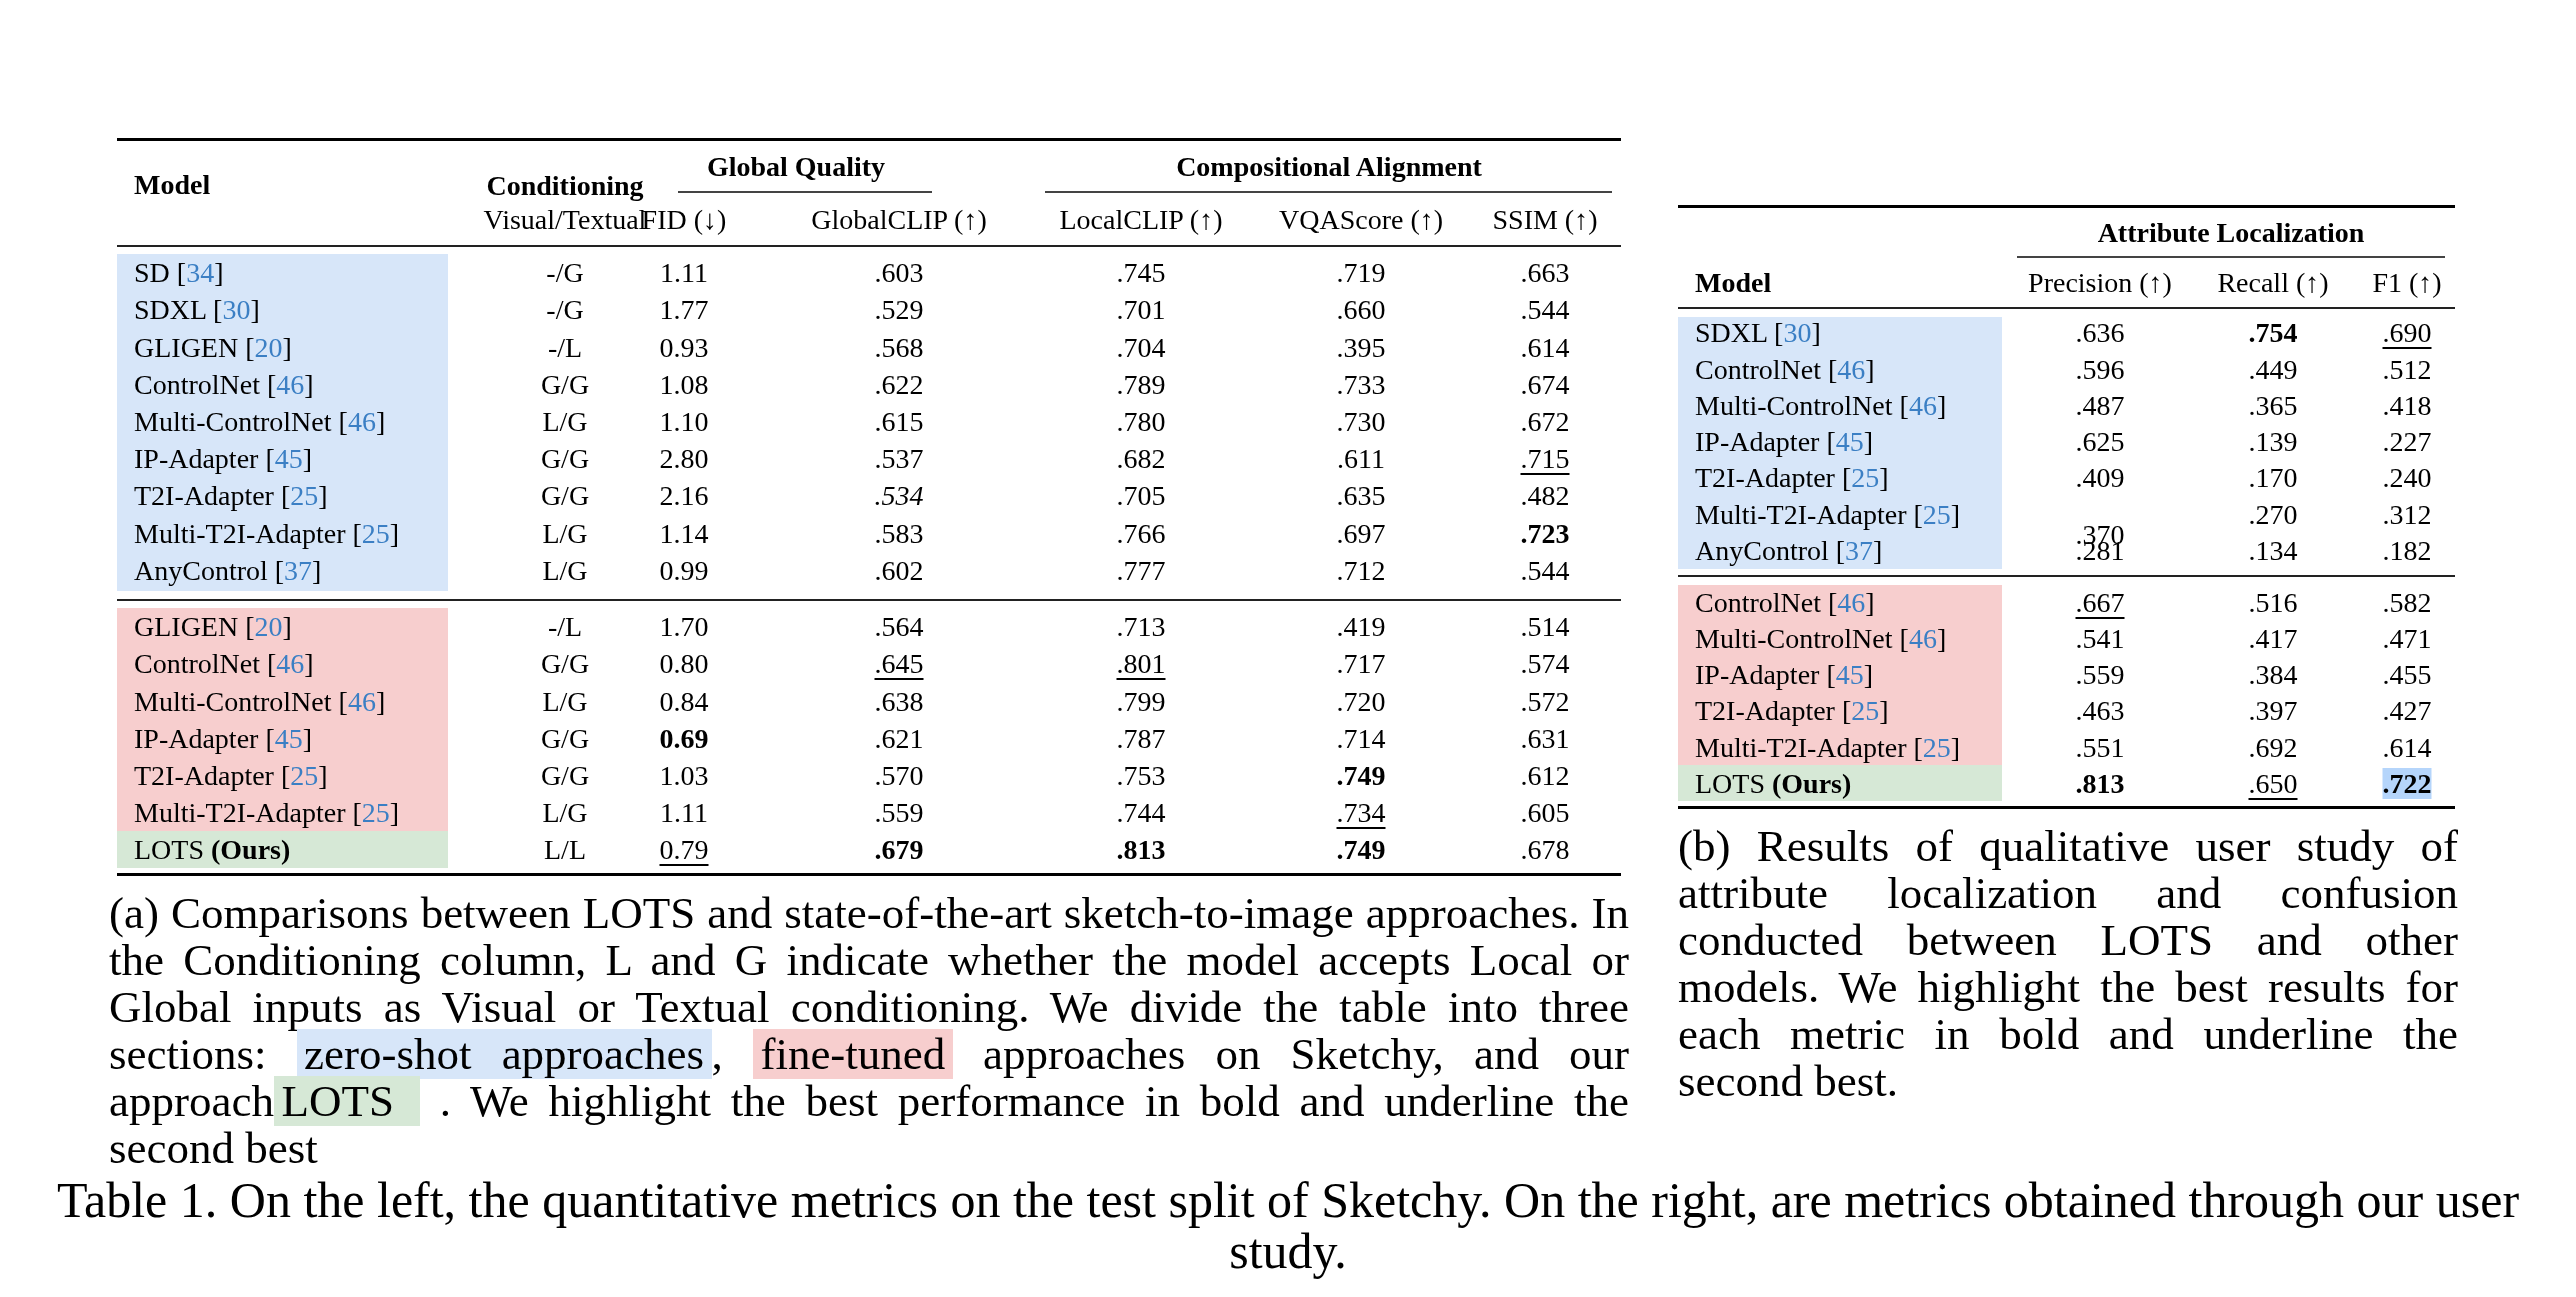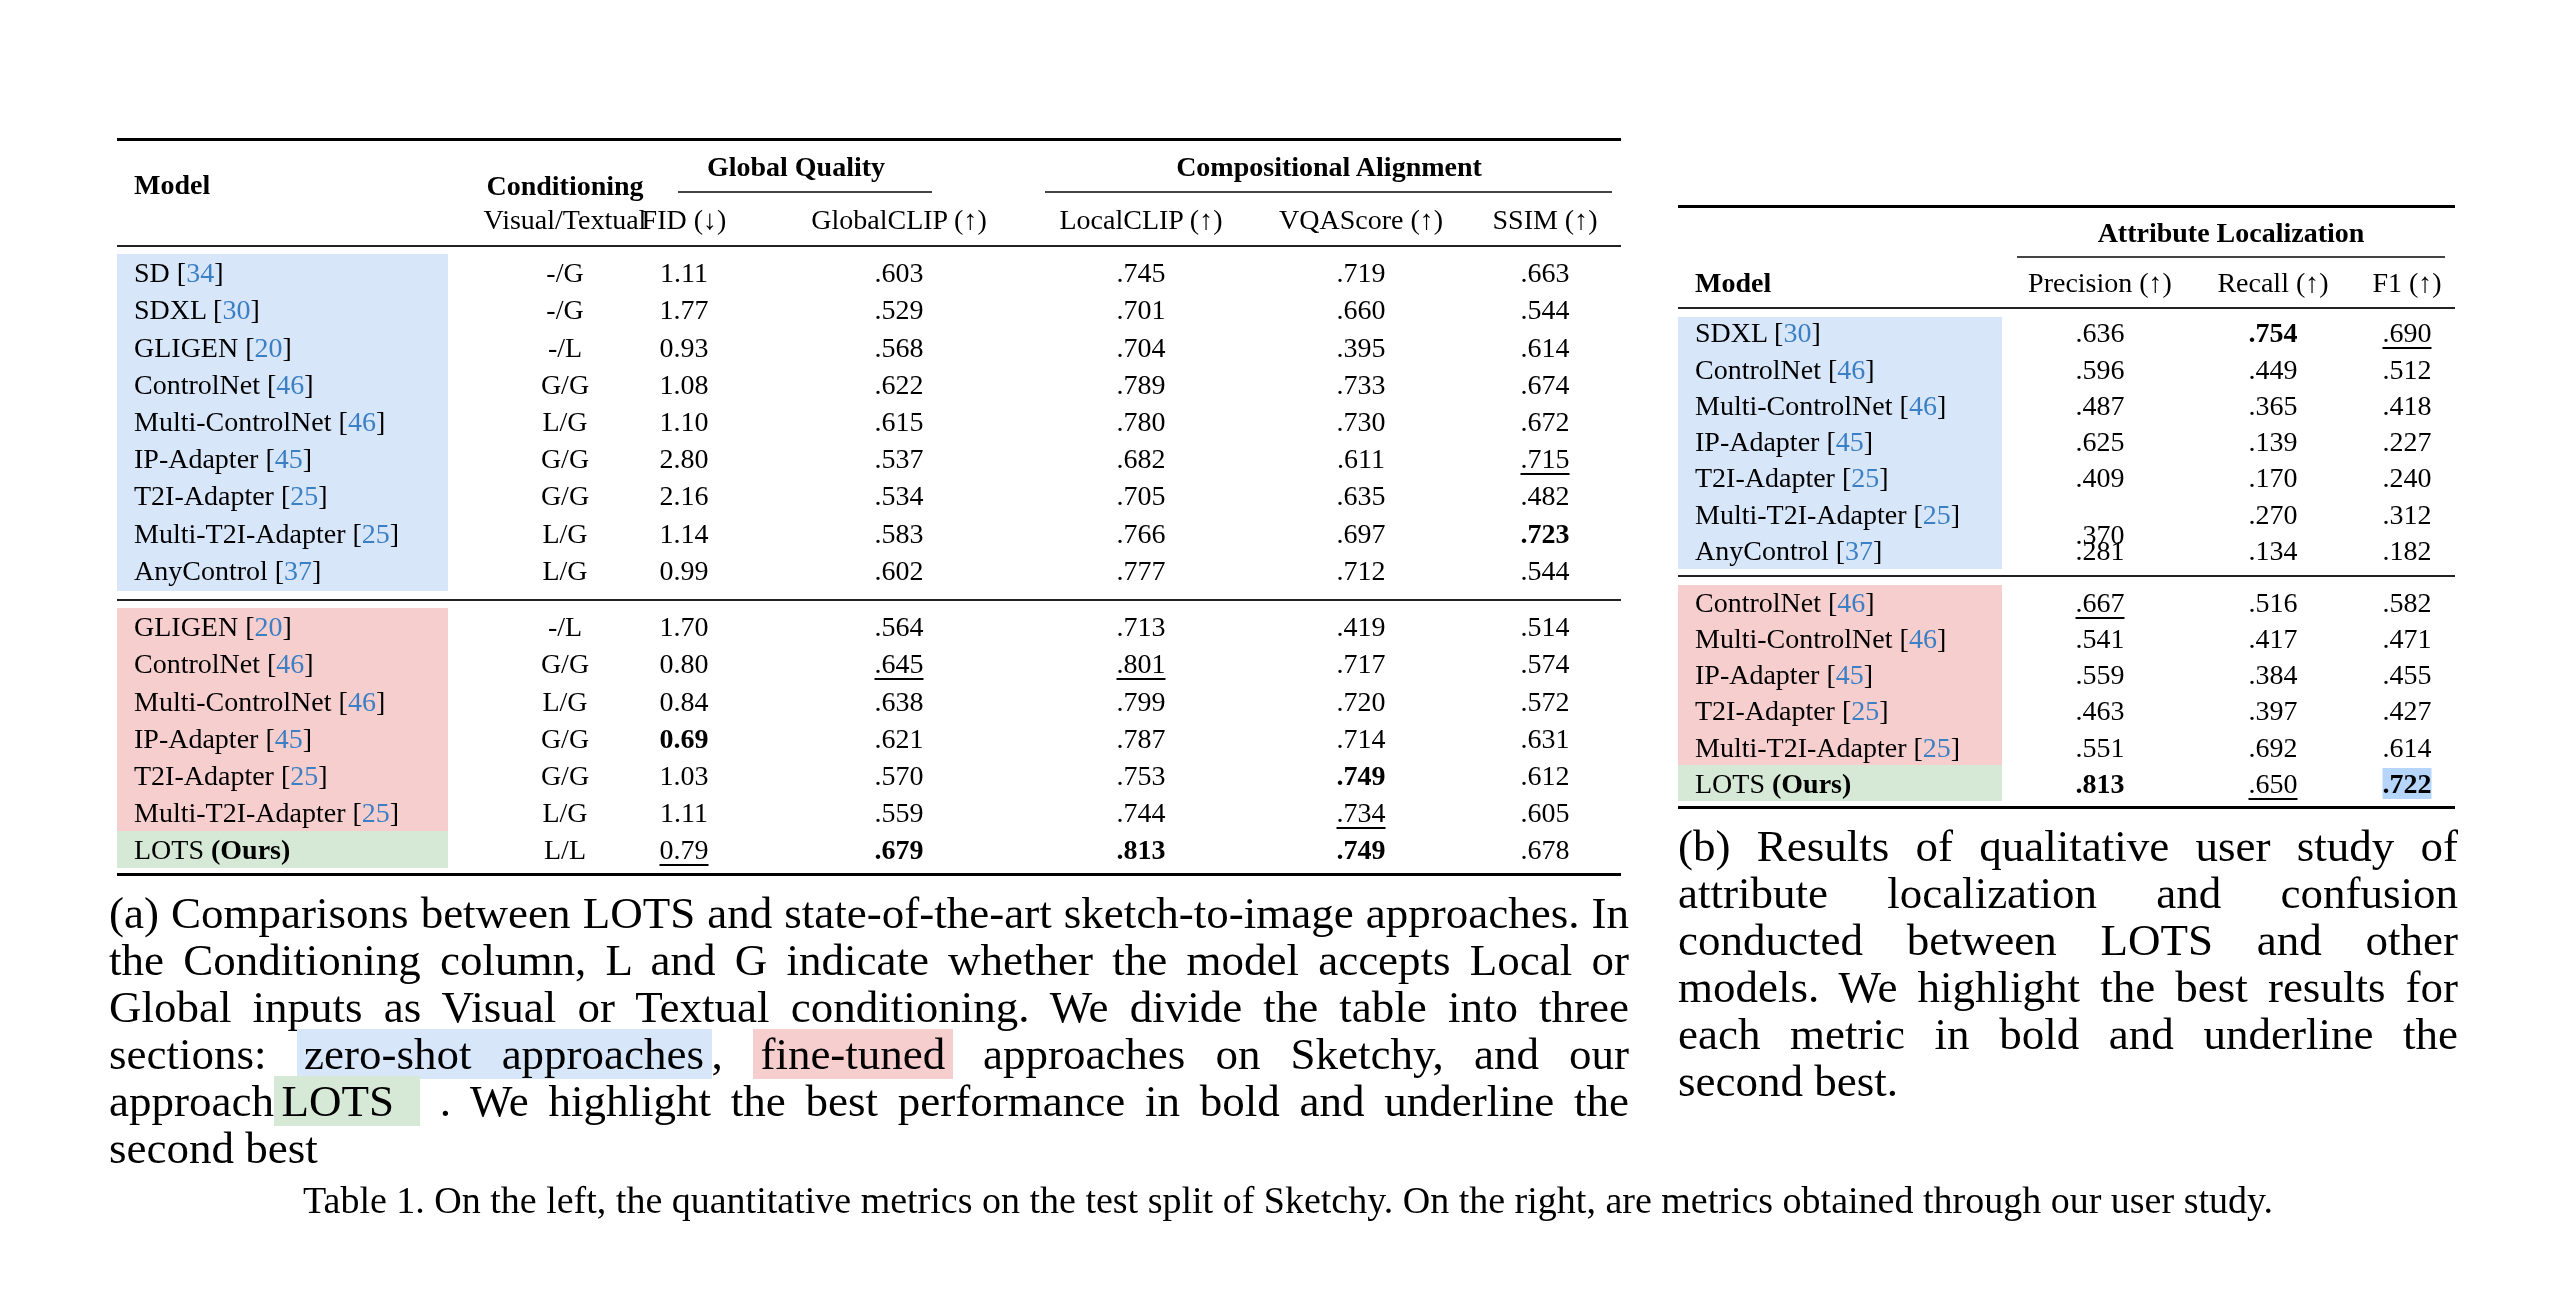--- a/index.html
+++ b/index.html
@@ -104,21 +104,21 @@
       <div class="cell c" style="left:684px; top:440px;">2.80</div>
       <div class="cell c" style="left:899px; top:440px;">.537</div>
       <div class="cell c" style="left:1141px; top:440px;">.682</div>
       <div class="cell c" style="left:1361px; top:440px;">.611</div>
       <div class="cell c u" style="left:1545px; top:440px;">.715</div>
     </div>
     <div>
       <div class="cell" style="left:134px; top:477px;"><span>T2I-Adapter</span> [<span class="cite">25</span>]</div>
       <div class="cell c" style="left:565px; top:477px;">G/G</div>
       <div class="cell c" style="left:684px; top:477px;">2.16</div>
-      <div class="cell c" style="left:899px; top:477px;">.534</div>
+      <div class="cell c" style="left:899px; top:477px;font-style:italic;">.534</div>
       <div class="cell c" style="left:1141px; top:477px;">.705</div>
       <div class="cell c" style="left:1361px; top:477px;">.635</div>
       <div class="cell c" style="left:1545px; top:477px;">.482</div>
     </div>
     <div>
       <div class="cell" style="left:134px; top:515px;"><span>Multi-T2I-Adapter</span> [<span class="cite">25</span>]</div>
       <div class="cell c" style="left:565px; top:515px;">L/G</div>
       <div class="cell c" style="left:684px; top:515px;">1.14</div>
       <div class="cell c" style="left:899px; top:515px;">.583</div>
       <div class="cell c" style="left:1141px; top:515px;">.766</div>
@@ -310,14 +310,14 @@
   <div>
     <div class="cell" style="left:1695px; top:765px;"><span>LOTS</span> <span class="b">(Ours)</span></div>
     <div class="cell c b" style="left:2100px; top:765px;">.813</div>
     <div class="cell c u" style="left:2273px; top:765px;">.650</div>
     <div class="cell c b" style="left:2407px; top:765px;"><span class="hl-sel">.722</span></div>
   </div>
 </div>
 
 <div class="caption" style="left:1678px; top:823px; width:780px;">(b) Results of qualitative user study of attribute localization and confusion conducted between LOTS and other models. We highlight the best results for each metric in bold and underline the second best.</div>
 
-<div class="abs" style="left:0; top:1175px; width:2576px; text-align:center; font-size:38px; line-height:51px;">Table 1. On the left, the quantitative metrics on the test split of Sketchy. On the right, are metrics obtained through our user study.</div>
+<div class="abs" style="left:0; top:1175px; width:2576px; text-align:center; font-size:50px; line-height:51px;">Table 1. On the left, the quantitative metrics on the test split of Sketchy. On the right, are metrics obtained through our user study.</div>
 
 
 </body></html>

